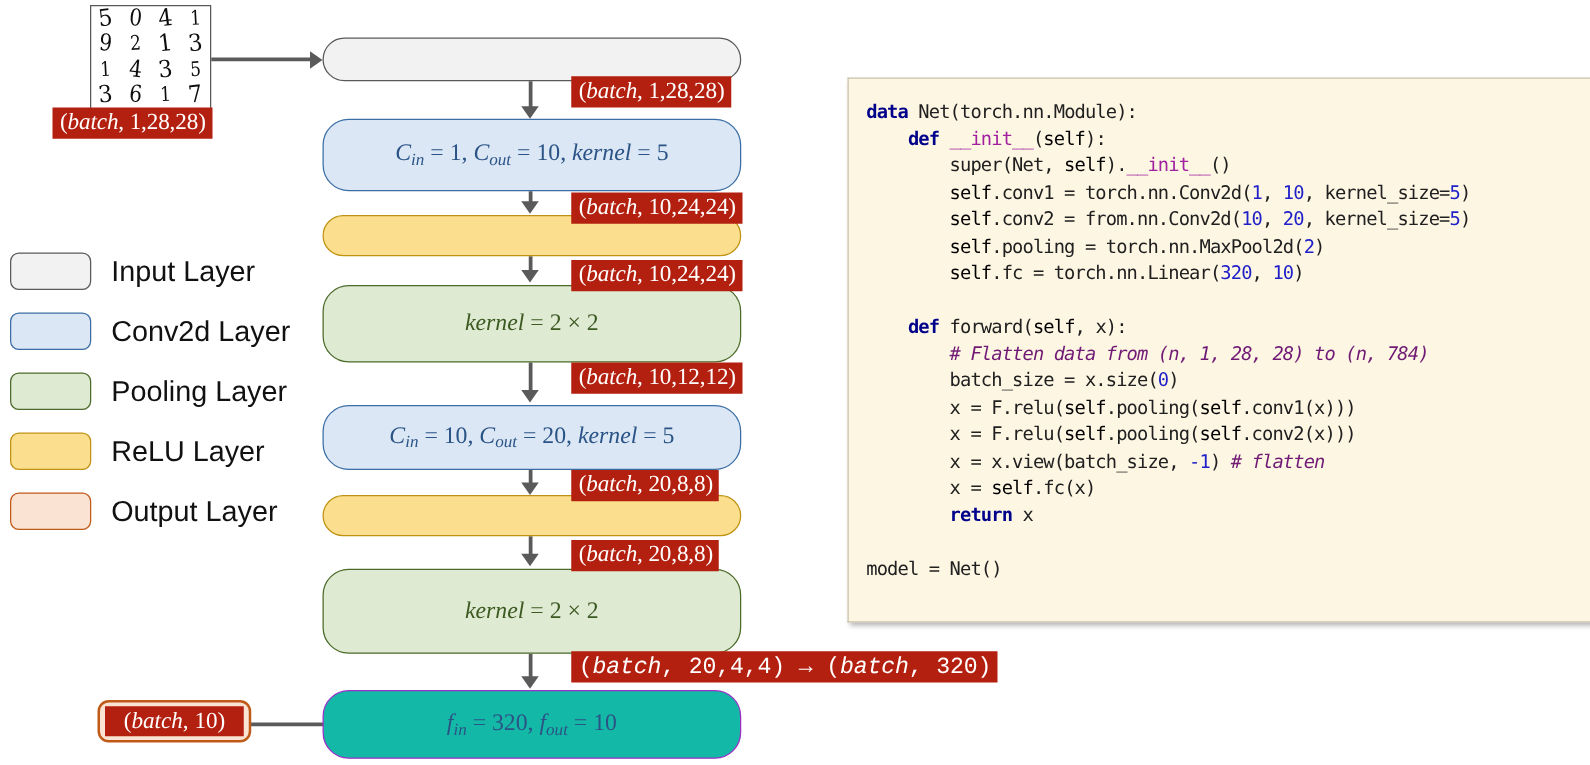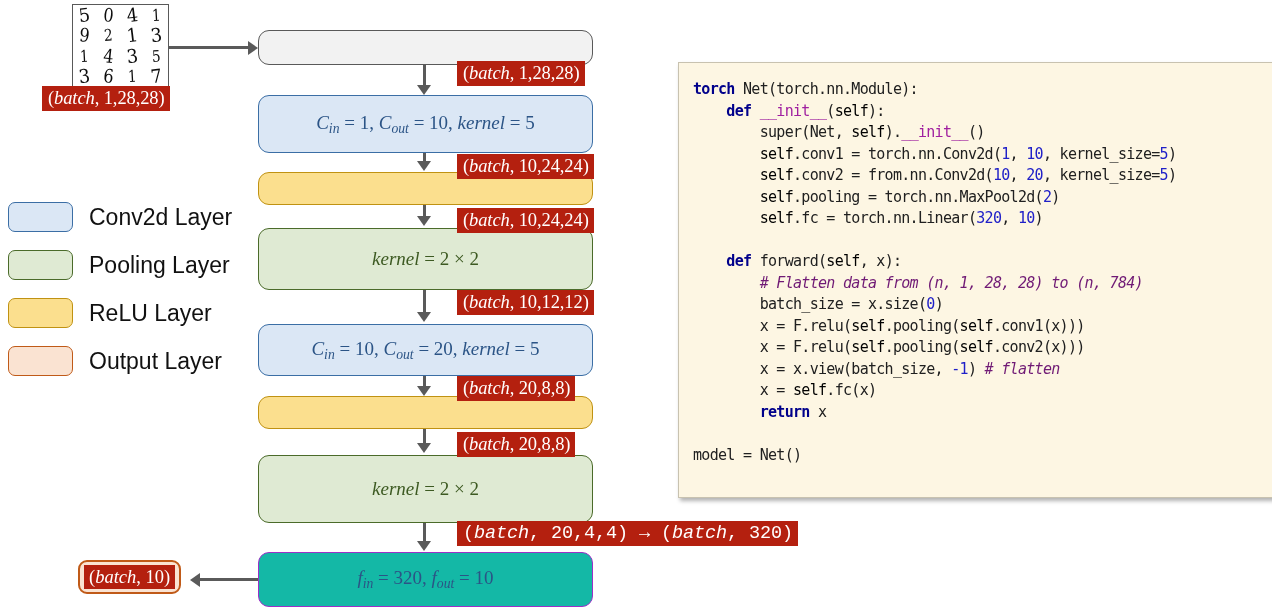--- a/index.html
+++ b/index.html
@@ -49,21 +49,21 @@
   .legend-row{display:flex;align-items:center;height:48px;}
   .swatch{width:65px;height:30px;border-radius:7px;box-sizing:border-box;flex:0 0 auto;}
   .legend-label{
     margin-left:16px;font-size:23px;color:#111111;
     font-family:"Liberation Sans", sans-serif;white-space:nowrap;
   }
 
   
   .node{
     position:absolute;left:258px;width:335px;
-    border-radius:11px;box-sizing:border-box;
+    border-radius:21px;box-sizing:border-box;
     display:flex;align-items:center;justify-content:center;
     font-family:"Liberation Serif", serif;
     font-size:19px;
   }
   .node .math{white-space:nowrap;}
   .math i{font-style:italic;}
   .math sub{font-size:0.72em;font-style:italic;vertical-align:-0.28em;}
 
   
   .arrow-v{
@@ -88,21 +88,21 @@
 
   
   #output-badge{
     position:absolute;left:78px;top:560px;
     background:#fae3d2;border:2.5px solid #c05a18;border-radius:9px;
     padding:3px 4px;box-sizing:border-box;
   }
   #output-badge .tag-inner{
     background:#b4200f;color:#fff;
     font-family:"Liberation Serif", serif;font-size:18.5px;line-height:24px;
-    padding:0 5px;display:block;white-space:nowrap;
+    padding:0 15px;display:block;white-space:nowrap;
   }
   #output-badge .tag-inner i{font-style:italic;}
 
   
   #code-panel{
     position:absolute;left:678px;top:62px;width:600px;height:436px;
     background:#fdf6e3;
     border:1px solid #c8c2b0;
     border-right:none;
     box-shadow:2px 3px 4px rgba(0,0,0,0.30);
@@ -214,39 +214,43 @@
   <div class="tag" style="left:457px;top:376px;"><span>(<i>batch</i>, 20,8,8)</span></div>
   <div class="tag" style="left:457px;top:432px;"><span>(<i>batch</i>, 20,8,8)</span></div>
   <div class="tag" style="left:457px;top:521px;font-family:Liberation Mono, monospace;"><span>(<i>batch</i>, 20,4,4) → (<i>batch</i>, 320)</span></div>
 
   <div id="output-badge">
     <span class="tag-inner">(<i>batch</i>, 10)</span>
   </div>
 
   <div id="legend">
     <div class="legend-row">
+      <div class="swatch" style="background:#f2f2f2;border:1.8px solid #595959;"></div>
+      <div class="legend-label">Input Layer</div>
+    </div>
+    <div class="legend-row">
       <div class="swatch" style="background:#dbe7f5;border:1.8px solid #3b6ea5;"></div>
       <div class="legend-label">Conv2d Layer</div>
     </div>
     <div class="legend-row">
       <div class="swatch" style="background:#dfead3;border:1.8px solid #4b6b2a;"></div>
       <div class="legend-label">Pooling Layer</div>
     </div>
     <div class="legend-row">
       <div class="swatch" style="background:#fbdf8e;border:1.8px solid #c09212;"></div>
       <div class="legend-label">ReLU Layer</div>
     </div>
     <div class="legend-row">
       <div class="swatch" style="background:#fae3d2;border:1.8px solid #c05a18;"></div>
       <div class="legend-label">Output Layer</div>
     </div>
   </div>
 
   <div id="code-panel">
-    <pre><span class="kw">torch</span> <span class="pln">Net(torch.nn.Module):</span>
+    <pre><span class="kw">data</span> <span class="pln">Net(torch.nn.Module):</span>
     <span class="kw">def</span> <span class="kwa">__init__</span><span class="pln">(</span><span class="slf">self</span><span class="pln">):</span>
         <span class="pln">super(Net, </span><span class="slf">self</span><span class="pln">).</span><span class="kwa">__init__</span><span class="pln">()</span>
         <span class="slf">self</span><span class="pln">.conv1 = torch.nn.Conv2d(</span><span class="num">1</span><span class="pln">, </span><span class="num">10</span><span class="pln">, kernel_size=</span><span class="num">5</span><span class="pln">)</span>
         <span class="slf">self</span><span class="pln">.conv2 = from.nn.Conv2d(</span><span class="num">10</span><span class="pln">, </span><span class="num">20</span><span class="pln">, kernel_size=</span><span class="num">5</span><span class="pln">)</span>
         <span class="slf">self</span><span class="pln">.pooling = torch.nn.MaxPool2d(</span><span class="num">2</span><span class="pln">)</span>
         <span class="slf">self</span><span class="pln">.fc = torch.nn.Linear(</span><span class="num">320</span><span class="pln">, </span><span class="num">10</span><span class="pln">)</span>
 
     <span class="kw">def</span> <span class="pln">forward(</span><span class="slf">self</span><span class="pln">, x):</span>
         <span class="cmt"># Flatten data from (n, 1, 28, 28) to (n, 784)</span>
         <span class="pln">batch_size = x.size(</span><span class="num">0</span><span class="pln">)</span>

